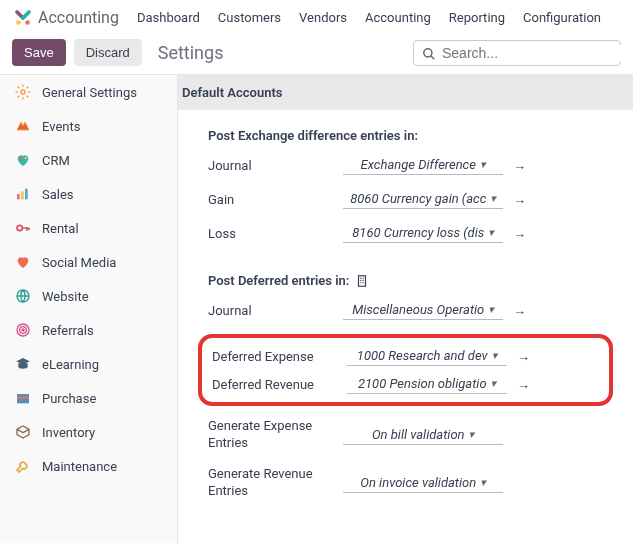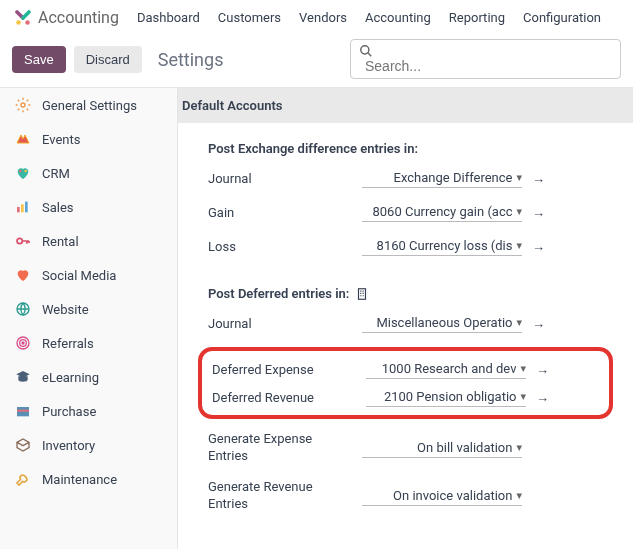--- a/index.html
+++ b/index.html
@@ -6,34 +6,34 @@
     body { font-family: -apple-system, Segoe UI, Roboto, sans-serif; font-size:13px; color:#374151; background:#fff; width:633px; height:549px; overflow:hidden; }
     .topbar { display:flex; align-items:center; gap:18px; padding:8px 14px; color:#374151; }
     .brand { display:flex; align-items:center; gap:6px; font-size:16px; color:#666; }
     .brand-icon { width:18px; height:18px; }
     .nav-item { font-size:13px; color:#374151; cursor:pointer; }
     .toolbar { display:flex; align-items:center; gap:8px; padding:4px 12px 8px; }
     .btn { border:none; border-radius:4px; padding:6px 12px; font-size:13px; cursor:pointer; }
     .btn-save { background:#714b67; color:#fff; }
     .btn-discard { background:#e9e9e9; color:#374151; }
     .bc { font-size:18px; color:#6b7280; margin-left:8px; }
-    .search-wrap { margin-left:auto; display:flex; align-items:flex-start; border:1px solid #ccc; border-radius:4px; padding:4px 8px; width:271px;flex-direction:column; }
+    .search-wrap { margin-left:auto; display:flex; align-items:flex-end; border:1px solid #ccc; border-radius:4px; padding:4px 8px; width:208px; }
     .search-wrap input { border:none; outline:none; font-size:14px; flex:1; margin-left:6px; }
     .layout { display:flex; height:calc(549px - 80px); border-top:1px solid #e5e5e5; }
     .sidebar { width:178px; background:#f9f9f9; border-right:1px solid #e5e5e5; overflow-y:auto; height:100%; }
     .sb-item { display:flex; align-items:center; gap:10px; padding:9px 14px; color:#374151; cursor:pointer; font-size:13px; }
     .sb-item .ico { width:18px; display:flex; justify-content:center; }
     .main { flex:1; overflow-y:auto; }
     .section-hdr { background:#e9e9e9; padding:10px 4px; font-weight:600; color:#374151; }
     .form-block { padding:18px 30px 10px 30px; }
     .block-title { font-weight:600; color:#374151; margin-bottom:12px; display:flex; align-items:center; gap:6px; }
-    .row { display:flex; align-items:center; gap:26px; margin-bottom:14px; }
+    .row { display:flex; align-items:center; gap:7px; margin-bottom:14px; }
     .row .lbl { width:128px; color:#374151; font-size:13px; }
     .field { flex:1; display:flex; align-items:center; gap:10px; }
-    .sel { border:none; border-bottom:1px solid #bbb; padding:2px 0; font-size:13px; color:#374151; width:160px; display:flex; justify-content:flex-end; align-items:center; white-space:nowrap; overflow:hidden; cursor:pointer; }
+    .sel { border:none; border-bottom:1px solid #bbb; padding:2px 0; font-size:13px; color:#374151; width:160px; display:flex; justify-content:center; align-items:center; white-space:nowrap; overflow:hidden; cursor:pointer;font-style:italic; }
     .sel span:first-child { overflow:hidden; text-overflow:clip; white-space:nowrap; max-width:140px; }
     .caret { font-size:11px; color:#666; margin-left:4px; }
     .arrow { font-size:13px; color:#374151; cursor:pointer; }
     .highlight-box { border:4px solid #e3342f; border-radius:14px; padding:8px 10px; margin:0 20px 12px 20px; }
     .highlight-box .row { margin-bottom:8px; }
     .highlight-box .row:last-child { margin-bottom:0; }
     .sidebar::-webkit-scrollbar { width:10px; }
     .sidebar::-webkit-scrollbar-thumb { background:#b5b5b5; border-radius:5px; }
     svg { display:block; }
   </style>

